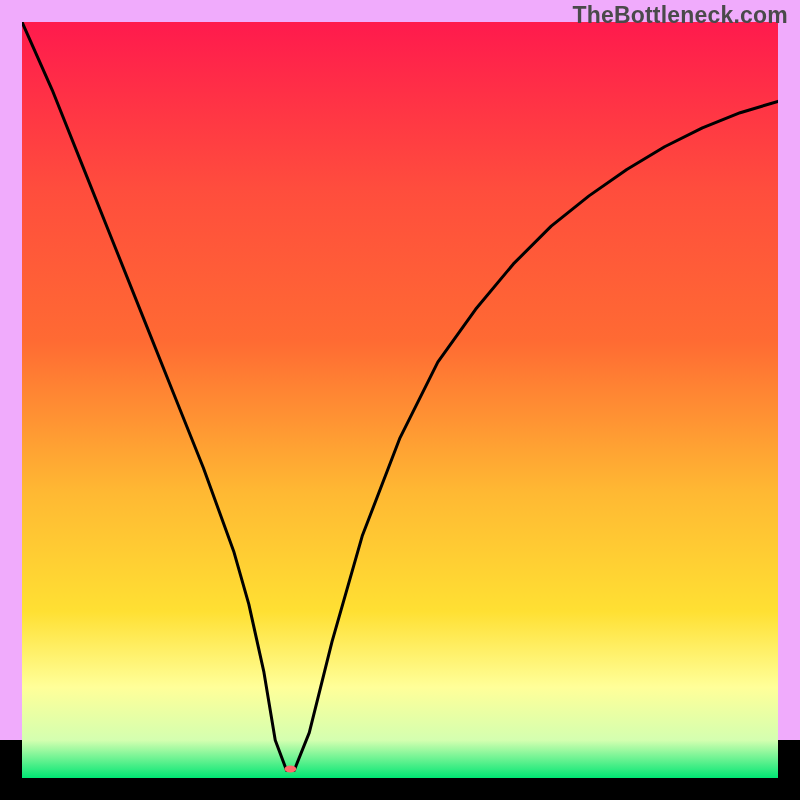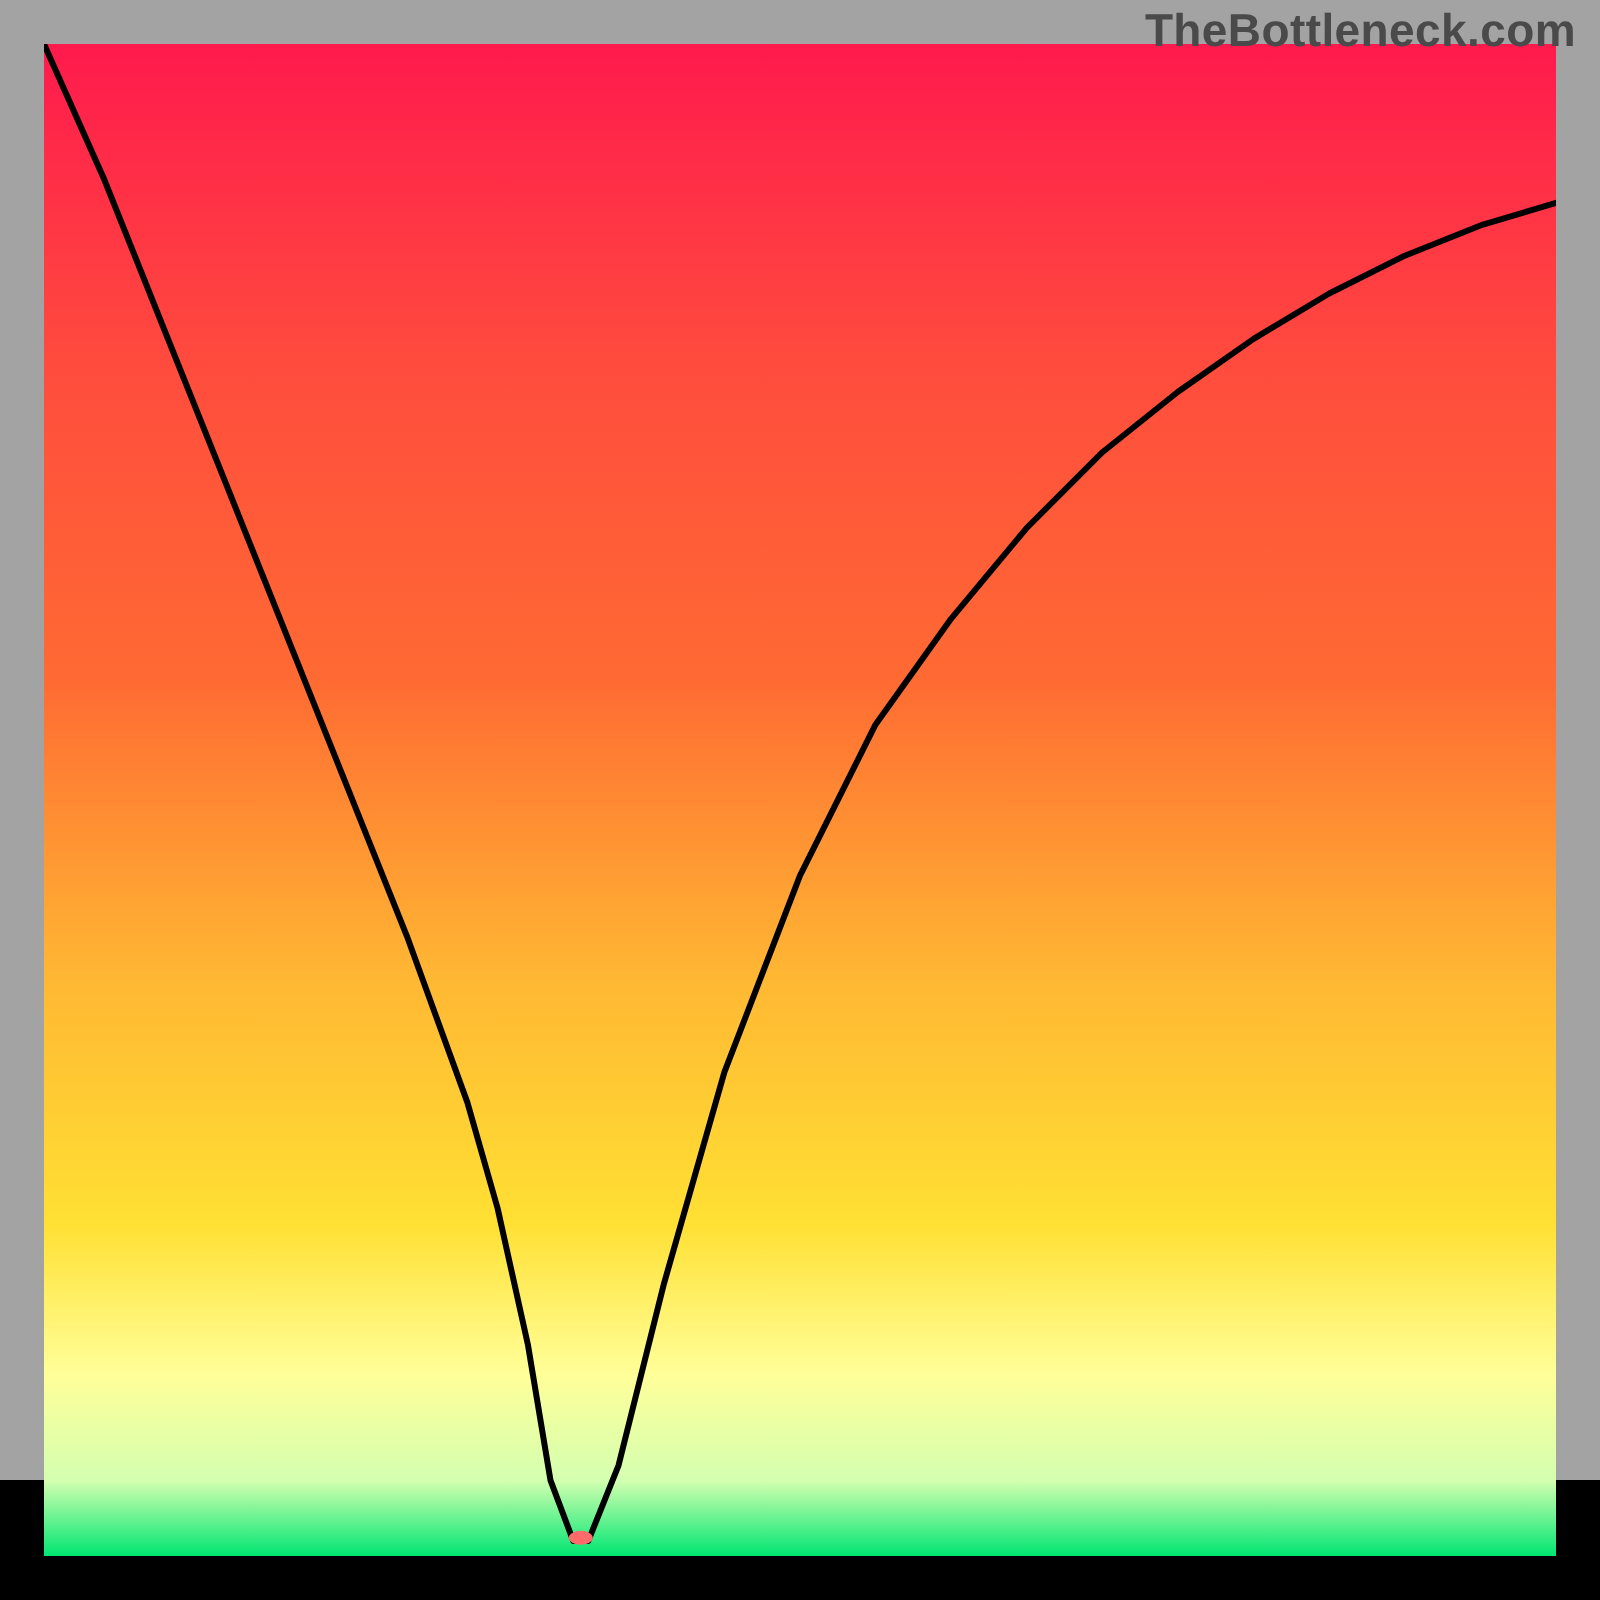--- a/index.html
+++ b/index.html
@@ -8,21 +8,21 @@
     width: 800px;
     height: 800px;
     background: #000000;
     overflow: hidden;
     font-family: Arial, Helvetica, sans-serif;
   }
   .frame {
     position: relative;
     width: 800px;
     height: 740px;
-    background: #a3a3a3;
+    background: #f0abfc;
   }
   .watermark {
     position: absolute;
     top: 2px;
     right: 12px;
     color: #4a4a4a;
     font-size: 23px;
     font-weight: 600;
     letter-spacing: 0.2px;
     z-index: 3;

